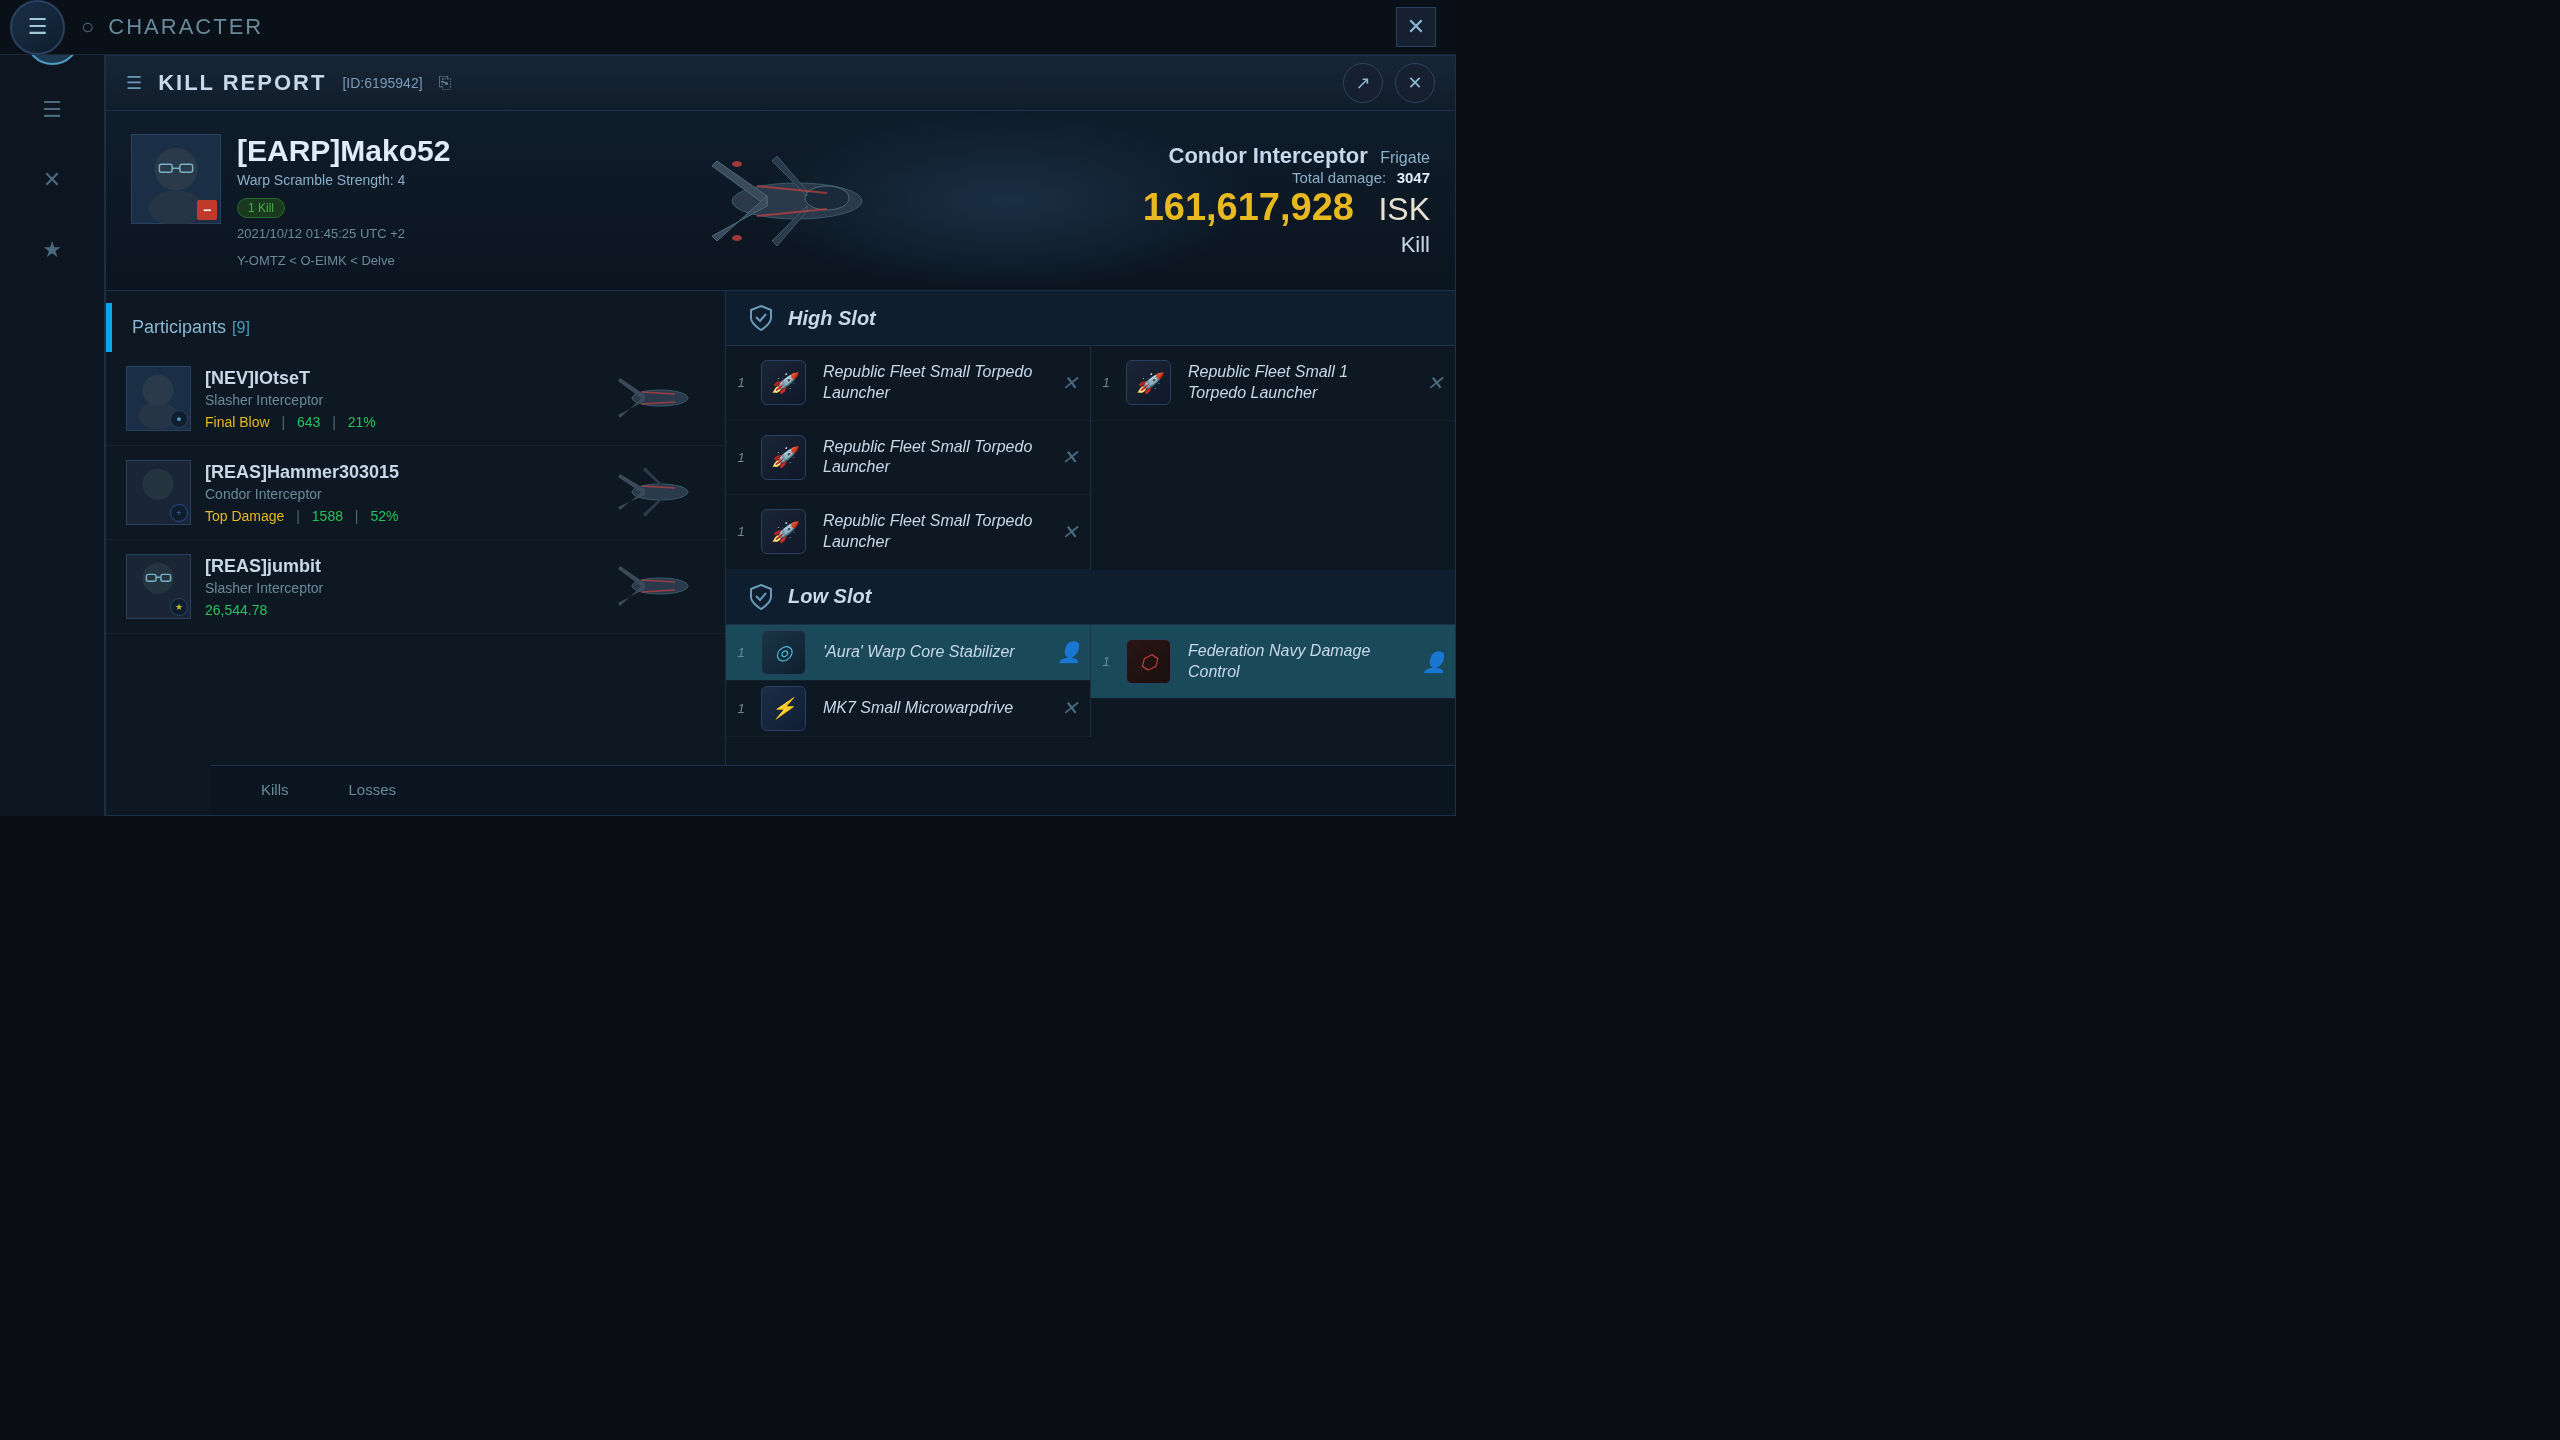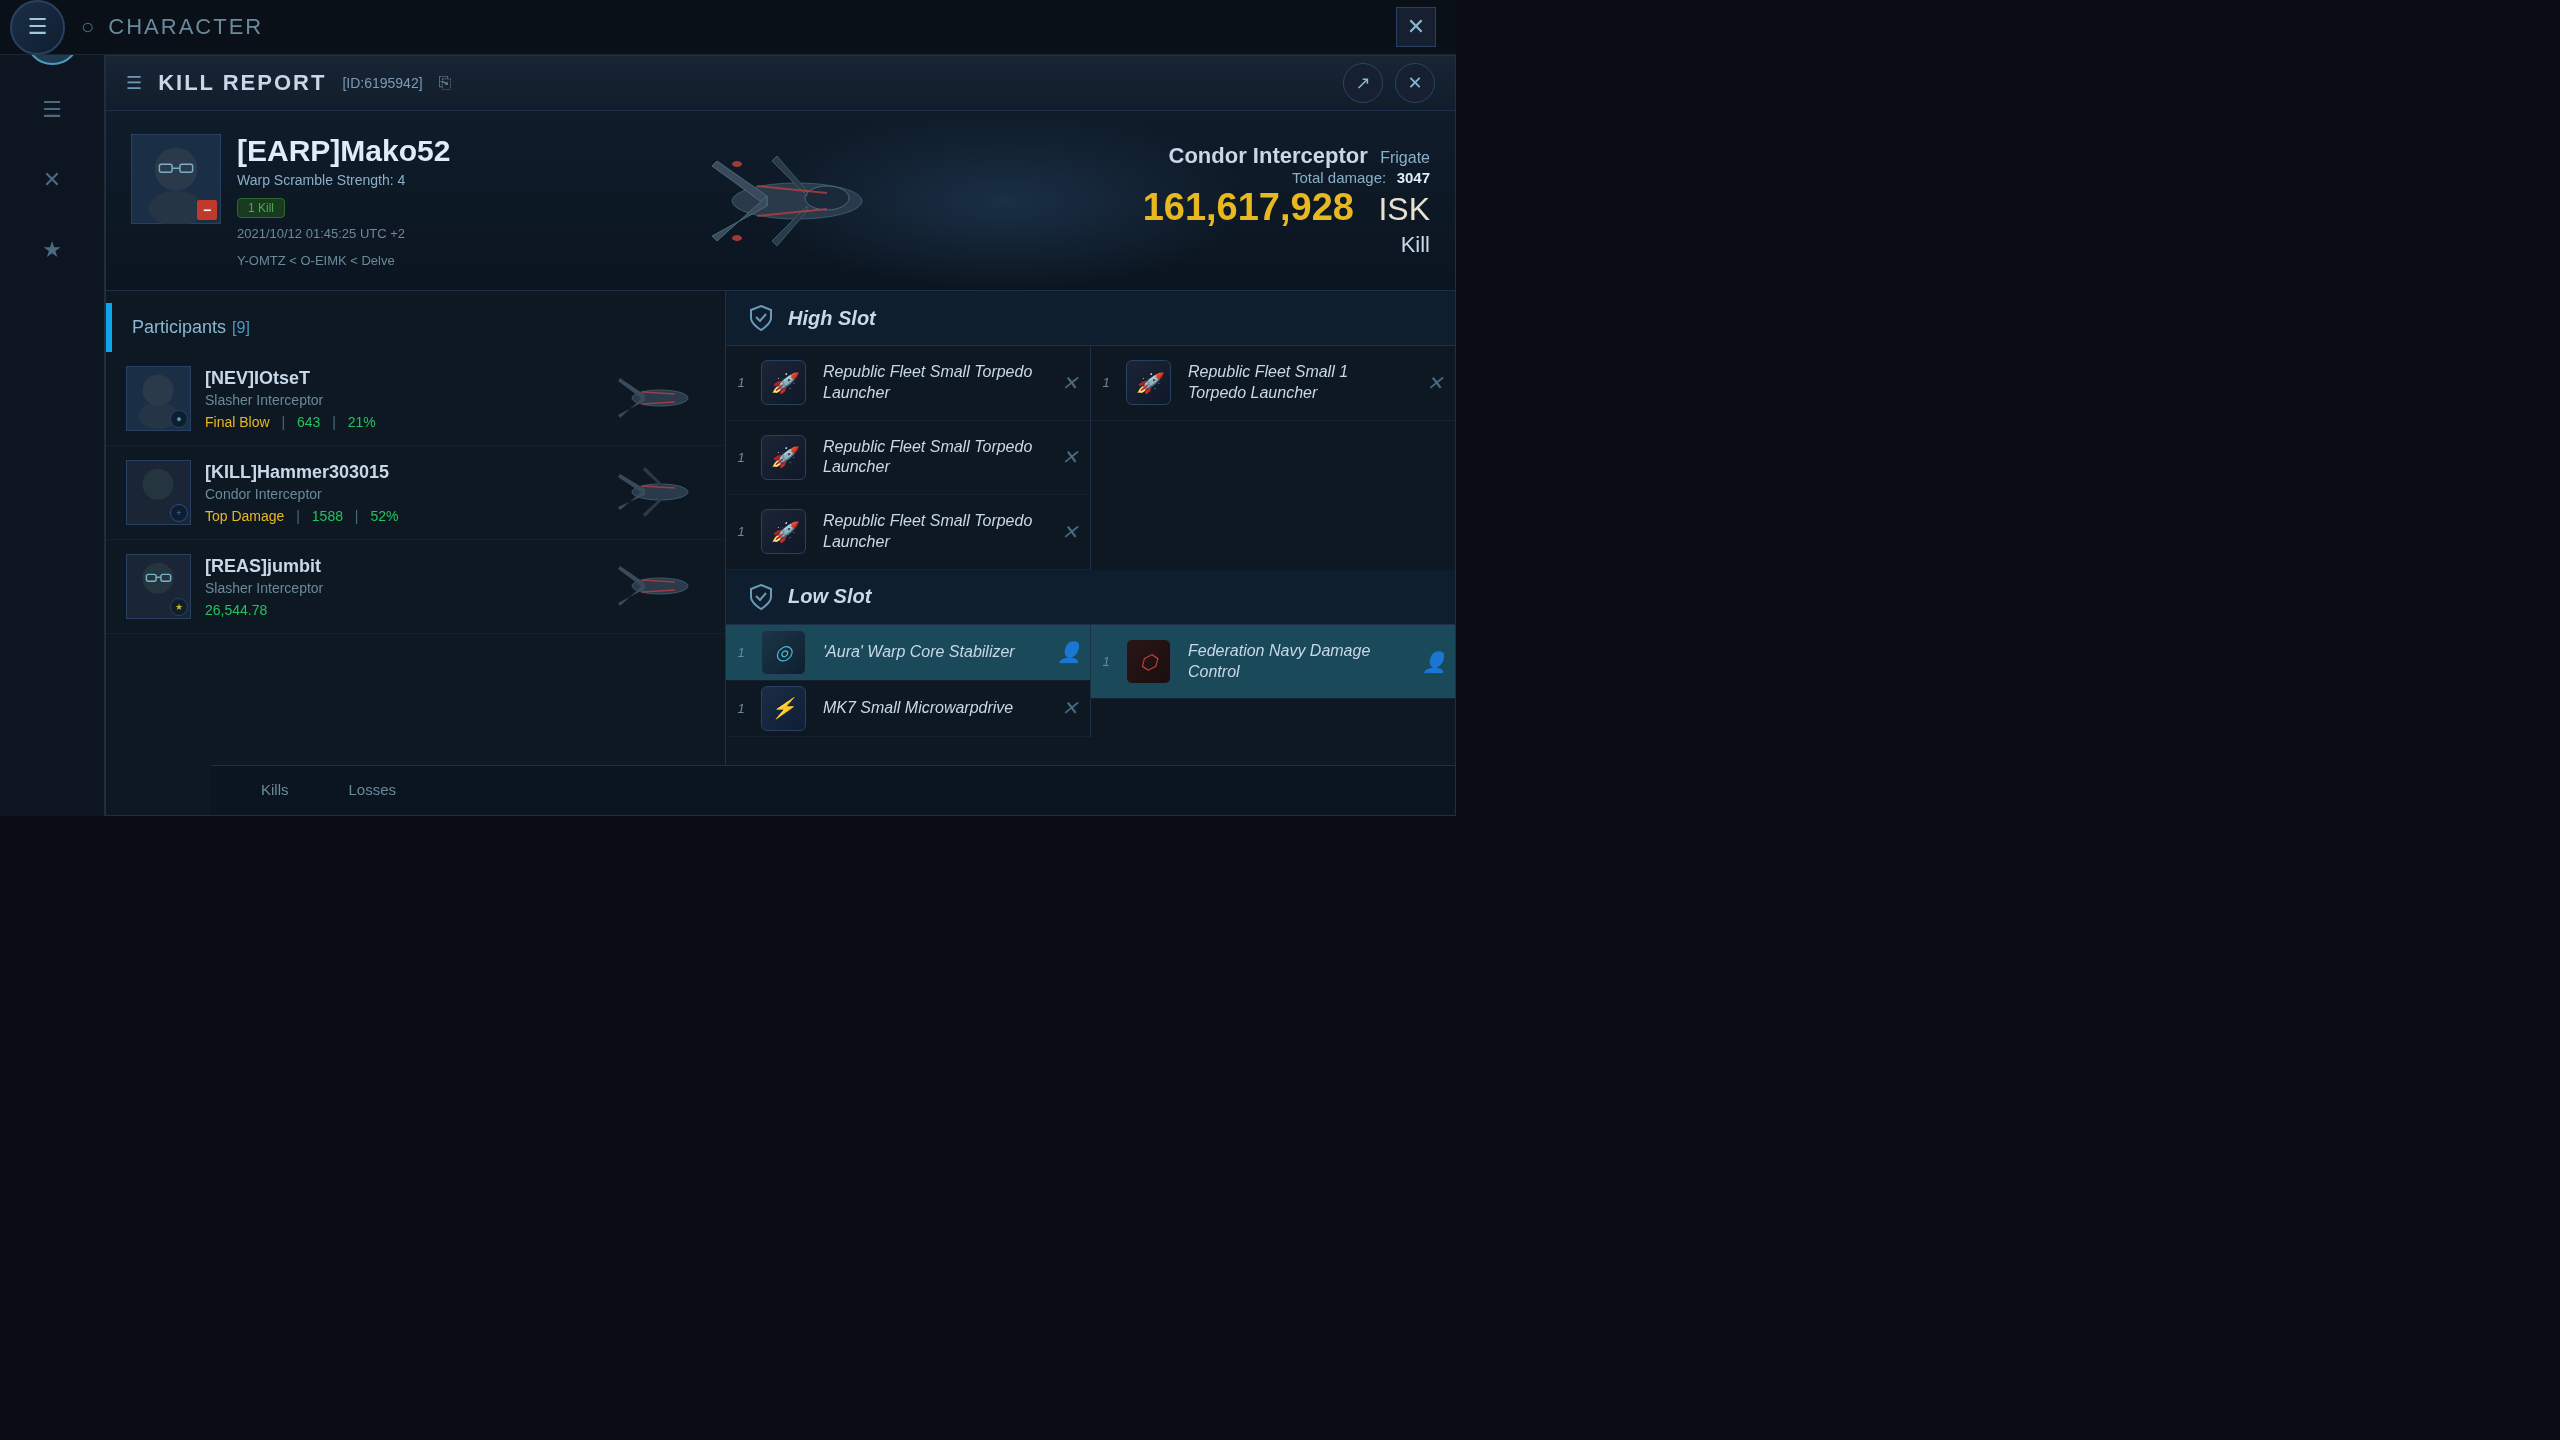--- a/index.html
+++ b/index.html
@@ -196,21 +196,21 @@
       margin-bottom: 10px;
     }
 
     .kill-badge {
       display: inline-block;
       background: #1a3a20;
       border: 1px solid #2a6a30;
       color: #4aaa4a;
       padding: 2px 10px;
       font-size: 12px;
-      border-radius: 4px;
+      border-radius: 10px;
       margin-bottom: 8px;
     }
 
     .kill-time {
       font-size: 13px;
       color: #6a8a9a;
       margin-bottom: 12px;
     }
 
     .kill-location {
@@ -780,21 +780,21 @@
       <div class="participant-item">
         <div class="participant-avatar">
           <svg width="65" height="65" viewBox="0 0 65 65">
             <rect width="65" height="65" fill="#1a2535"></rect>
             <ellipse cx="32" cy="50" rx="20" ry="14" fill="#1a2535"></ellipse>
             <circle cx="32" cy="24" r="16" fill="#253540"></circle>
           </svg>
           <div class="corp-badge blue">+</div>
         </div>
         <div class="participant-info">
-          <div class="participant-name">[KILL]Hammer303015</div>
+          <div class="participant-name">[REAS]Hammer303015</div>
           <div class="participant-ship">Condor Interceptor</div>
           <div class="participant-stats">
             <span class="top-damage">Top Damage</span>
             <span class="stat-sep">|</span>
             <span class="stat-val">1588</span>
             <span class="stat-sep">|</span>
             <span class="stat-val">52%</span>
           </div>
         </div>
         <div class="participant-ship-img">

